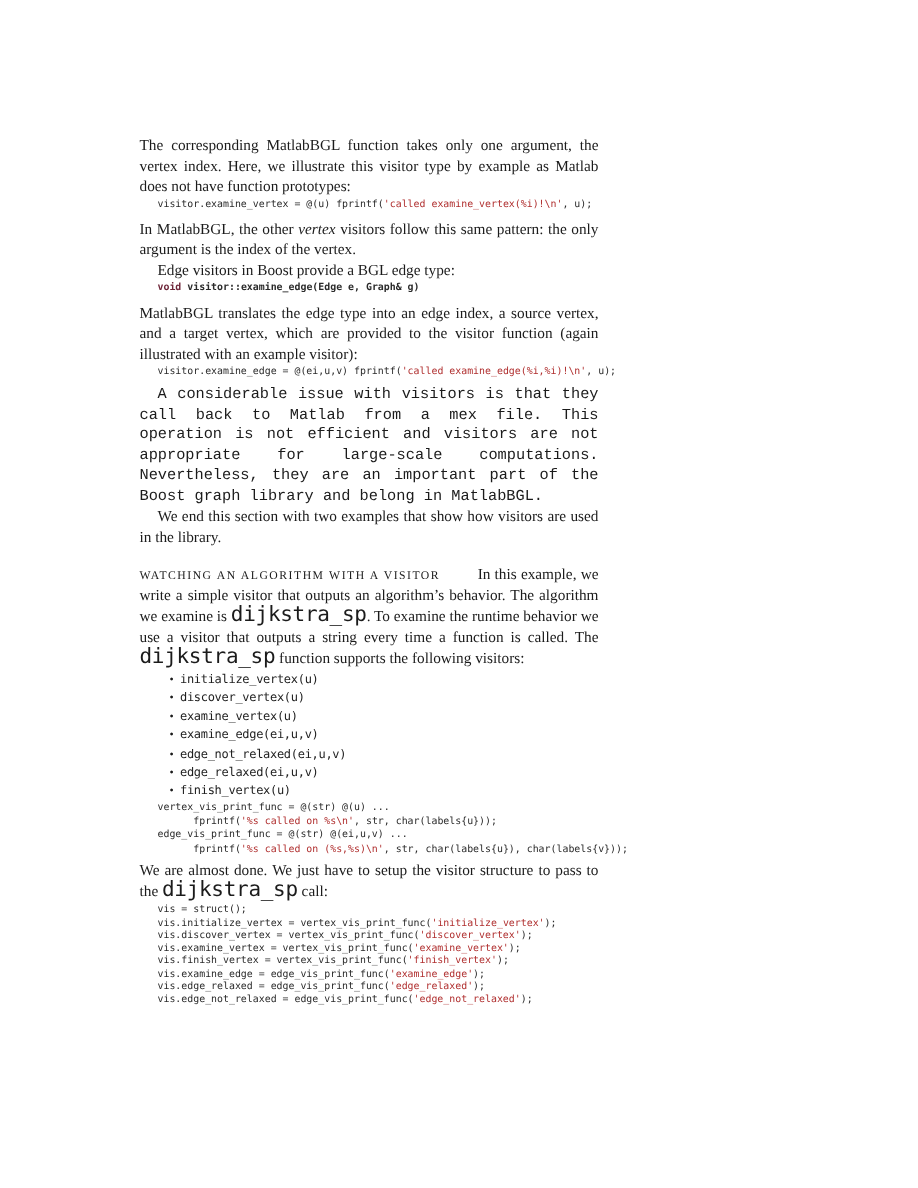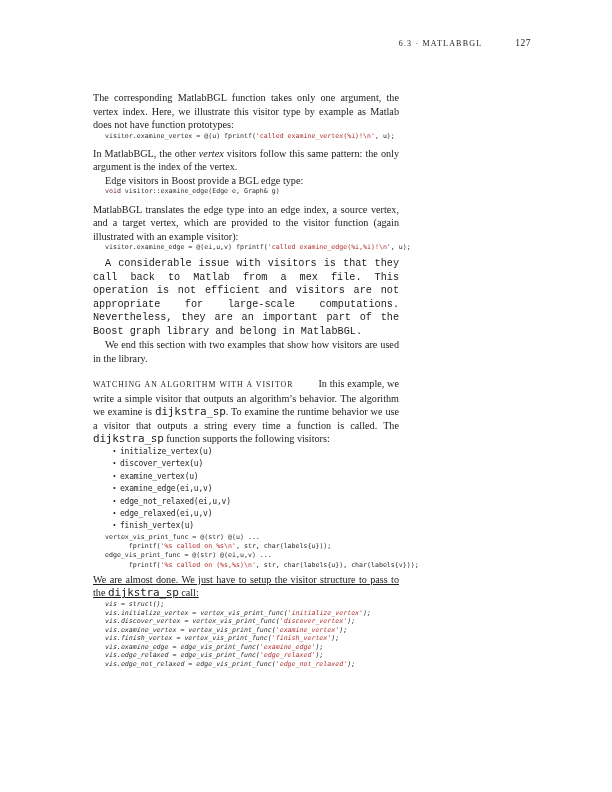--- a/index.html
+++ b/index.html
@@ -44,54 +44,54 @@
     margin: 0;
     font-size: 10.2px;
     line-height: 13.5px;
     text-align: justify;
     color: #1b1b1b;
   }
   .indent { text-indent: 12px; }
   .mt-p1   { margin-top: 79px; }
   .mt-c1   { margin-top: 5px; }
   .mt-p2   { margin-top: 6px; }
-  .mt-c2   { margin-top: 4.5px; }
+  .mt-c2   { margin-top: 4.5px; font-weight: bold; }
   .mt-p3   { margin-top: 6px; }
   .mt-c3   { margin-top: 3.5px; }
   .mt-p4   { margin-top: 5px; font-family: Liberation Mono, monospace; }
   .mt-sec  { margin-top: 12px; }
   .mt-p6   { margin-top: 2px; }
   .mt-c4   { margin-top: 2px; }
-  .mt-p7   { margin-top: 3px; text-decoration: underline; }
+  .mt-p7   { margin-top: 3px; }
   .mt-c5   { margin-top: 3px; }
   
   .sg-p  { }
   .sg-i  { font-style: italic; }
   .sg-m  {
     font-family: "DejaVu Sans Mono", monospace;
-    font-size: 11px;
+    font-size: 14px;
     letter-spacing: -0.2px;
   }
   .sg-sc {
     font-size: 7.8px;
     letter-spacing: 1px;
     padding-right: 25px;
     color: #1b1b1b;
   }
   
   .code-block {
     margin: 0 0 0 12px;
     font-family: "DejaVu Sans Mono", monospace;
     font-size: 6.6px;
     line-height: 9.3px;
     color: #2a2a2a;
     white-space: pre;
     text-align: left;
   }
-  .code-tight { line-height: 8.6px; font-style: italic; }
+  .code-tight { line-height: 8.6px; }
   .sg-c   { color: #2a2a2a; }
   .sg-str { color: #b02f2f; text-align: center; }
   .sg-kw  { color: #6e2639; }
   
   .bullet-list {
     list-style: none;
     margin: 0;
     padding: 0 0 0 20px;
   }
   .bullet-list li {
@@ -108,24 +108,20 @@
     display: inline-block;
     width: 7px;
     color: #1b1b1b;
   }
 </style>
 </head>
 <body>
 
 <div class="page">
 
-  <div class="running-header">
-    <span class="header-section">6.3 · MATLABBGL</span>
-    <span class="header-pagenum">127</span>
-  </div>
 
   <div class="text-col">
 
     <p class="para mt-p1"><span class="sg-p">The corresponding MatlabBGL function takes only one argument, the vertex index. Here, we illustrate this visitor type by example as Matlab does not have function prototypes:</span></p>
 
     <div class="code-block mt-c1"><div><span class="sg-c">visitor.examine_vertex = @(u) fprintf(</span><span class="sg-str">'called examine_vertex(%i)!\n'</span><span class="sg-c">, u);</span></div></div>
 
     <p class="para mt-p2"><span class="sg-p">In MatlabBGL, the other </span><span class="sg-i">vertex</span><span class="sg-p"> visitors follow this same pattern: the only argument is the index of the vertex.</span></p>
 
     <p class="para indent"><span class="sg-p">Edge visitors in Boost provide a BGL edge type:</span></p>

